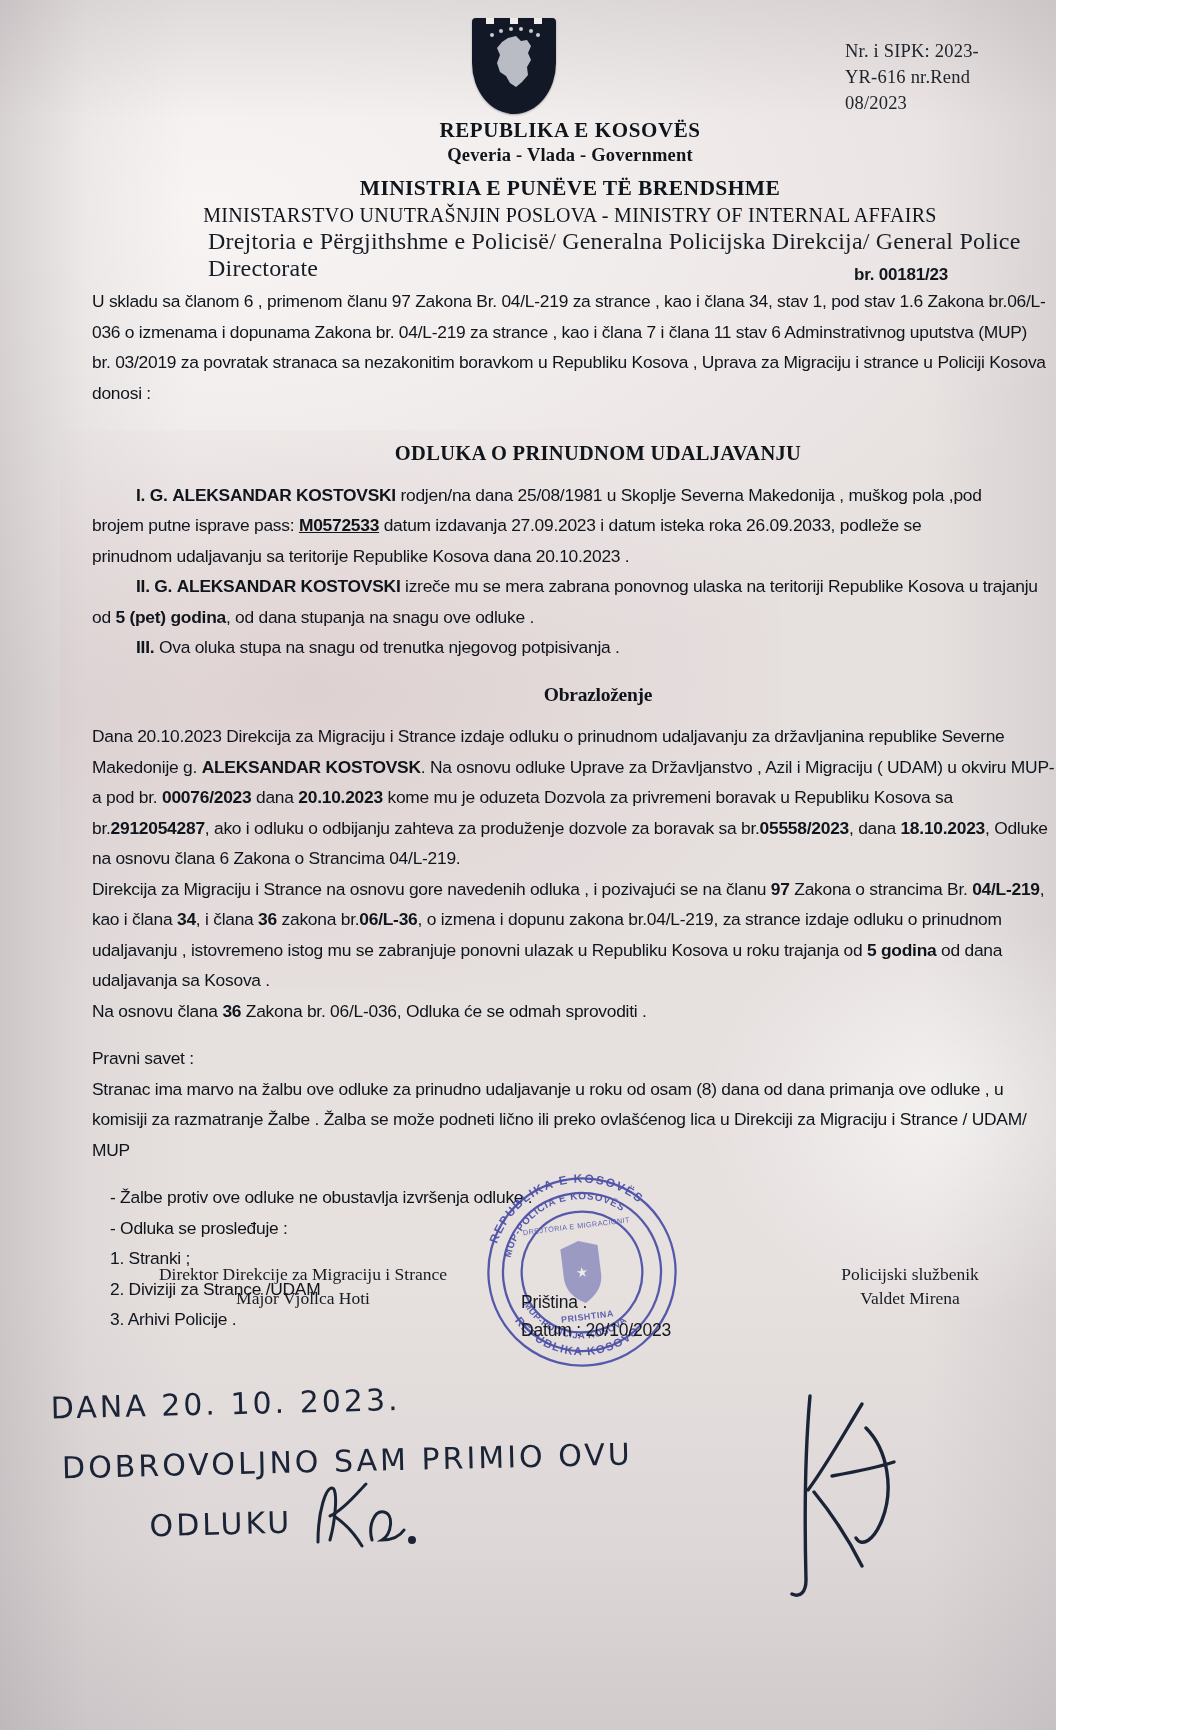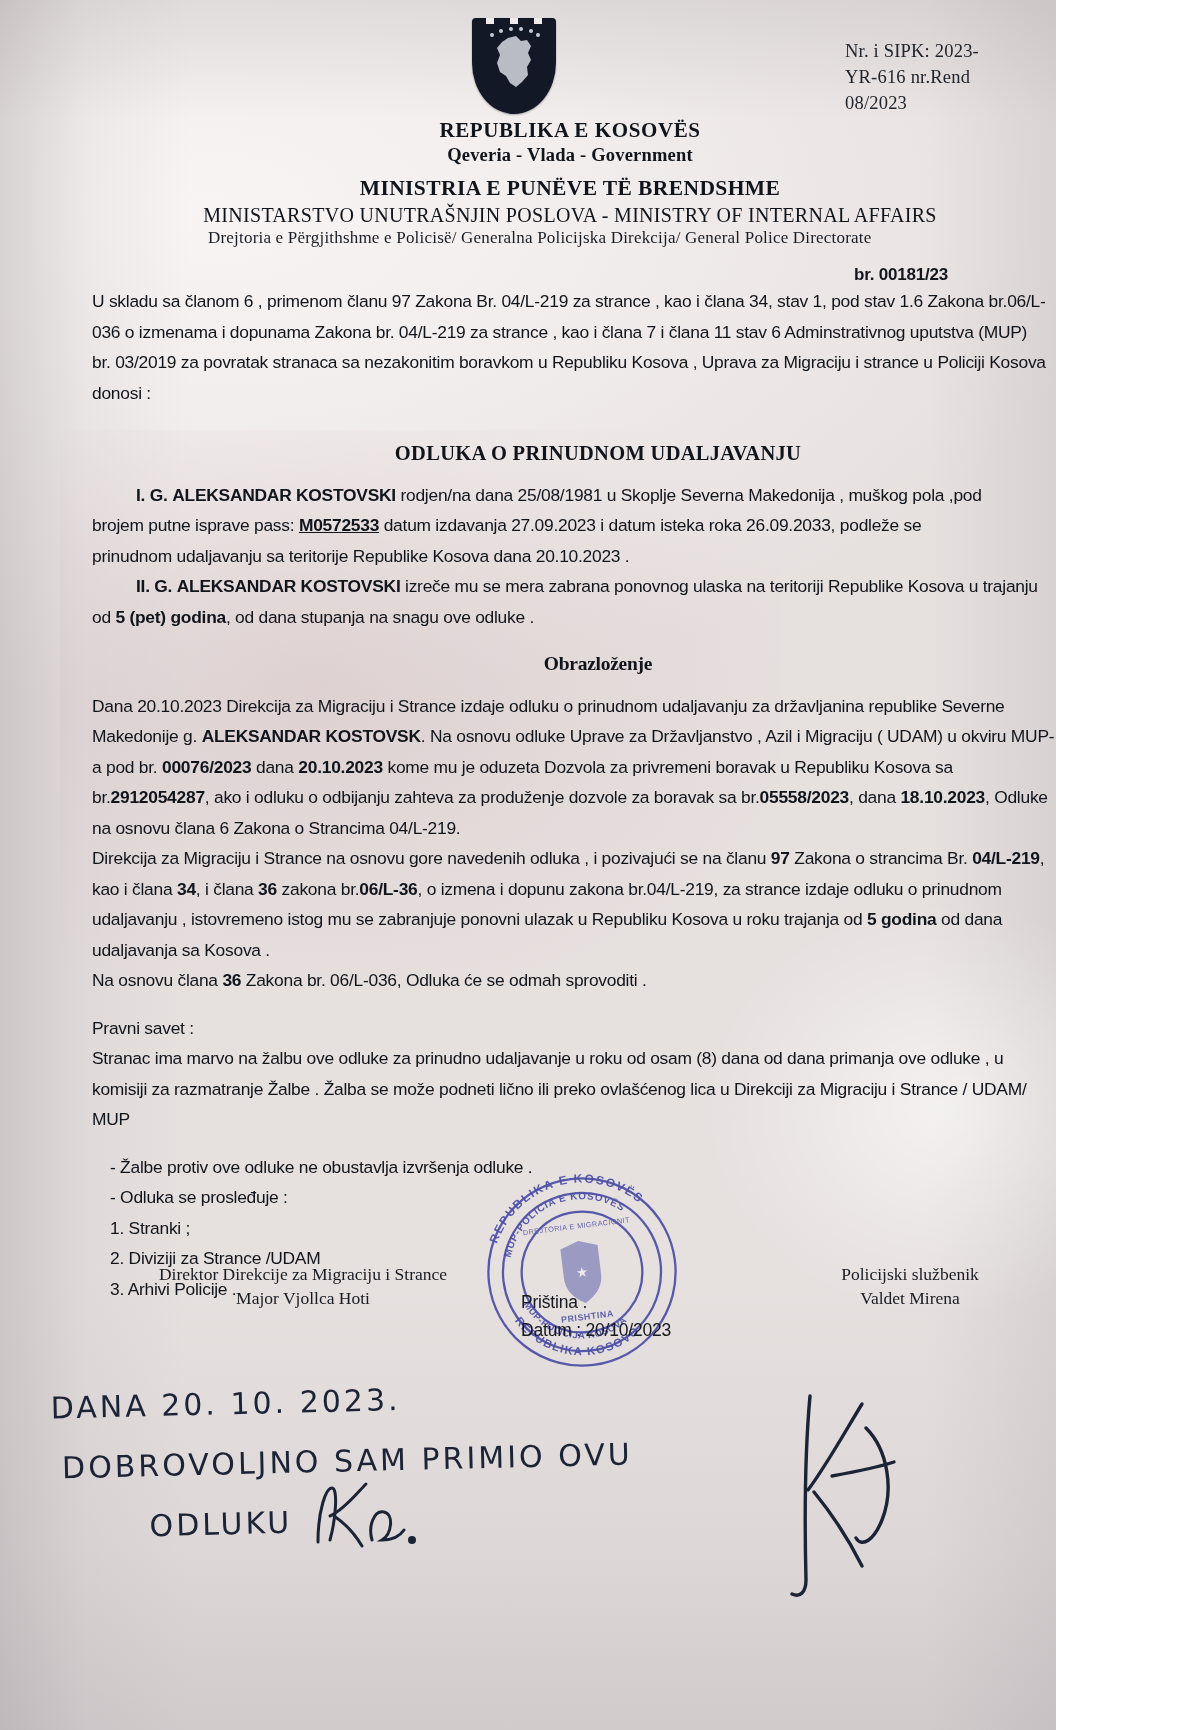--- a/index.html
+++ b/index.html
@@ -150,21 +150,21 @@
     font-weight: normal;
     letter-spacing: 0.3px;
     line-height: 27px;
   }
 
   #directorate {
     position: absolute;
     left: 208px;
     top: 228px;
     font-family: "Liberation Serif", serif;
-    font-size: 17px;
+    font-size: 24px;
     letter-spacing: 0.2px;
     color: #181c24;
   }
 
   #doc-number {
     position: absolute;
     right: 108px;
     top: 265px;
     font-family: "Liberation Sans", sans-serif;
     font-size: 17px;
@@ -367,20 +367,24 @@
         <b>II. G.</b>
         <b>ALEKSANDAR KOSTOVSKI</b>
         <span>izreče mu se mera zabrana ponovnog ulaska na teritoriji Republike Kosova u trajanju</span>
       </div>
       <div>
         <span>od</span>
         <b>5 (pet) godina</b><span>, od dana stupanja na snagu ove odluke .</span>
       </div>
     </div>
 
+    <div class="para indent">
+      <b>III.</b>
+      <span>Ova oluka stupa na snagu od trenutka njegovog potpisivanja .</span>
+    </div>
 
     <div class="section-gap-md"></div>
 
     <div class="obraz">Obrazloženje</div>
 
     <div class="section-gap-sm"></div>
 
     <div class="para">
       <div>Dana 20.10.2023 Direkcija za Migraciju i Strance izdaje odluku o prinudnom udaljavanju za državljanina republike Severne</div>
       <div>

